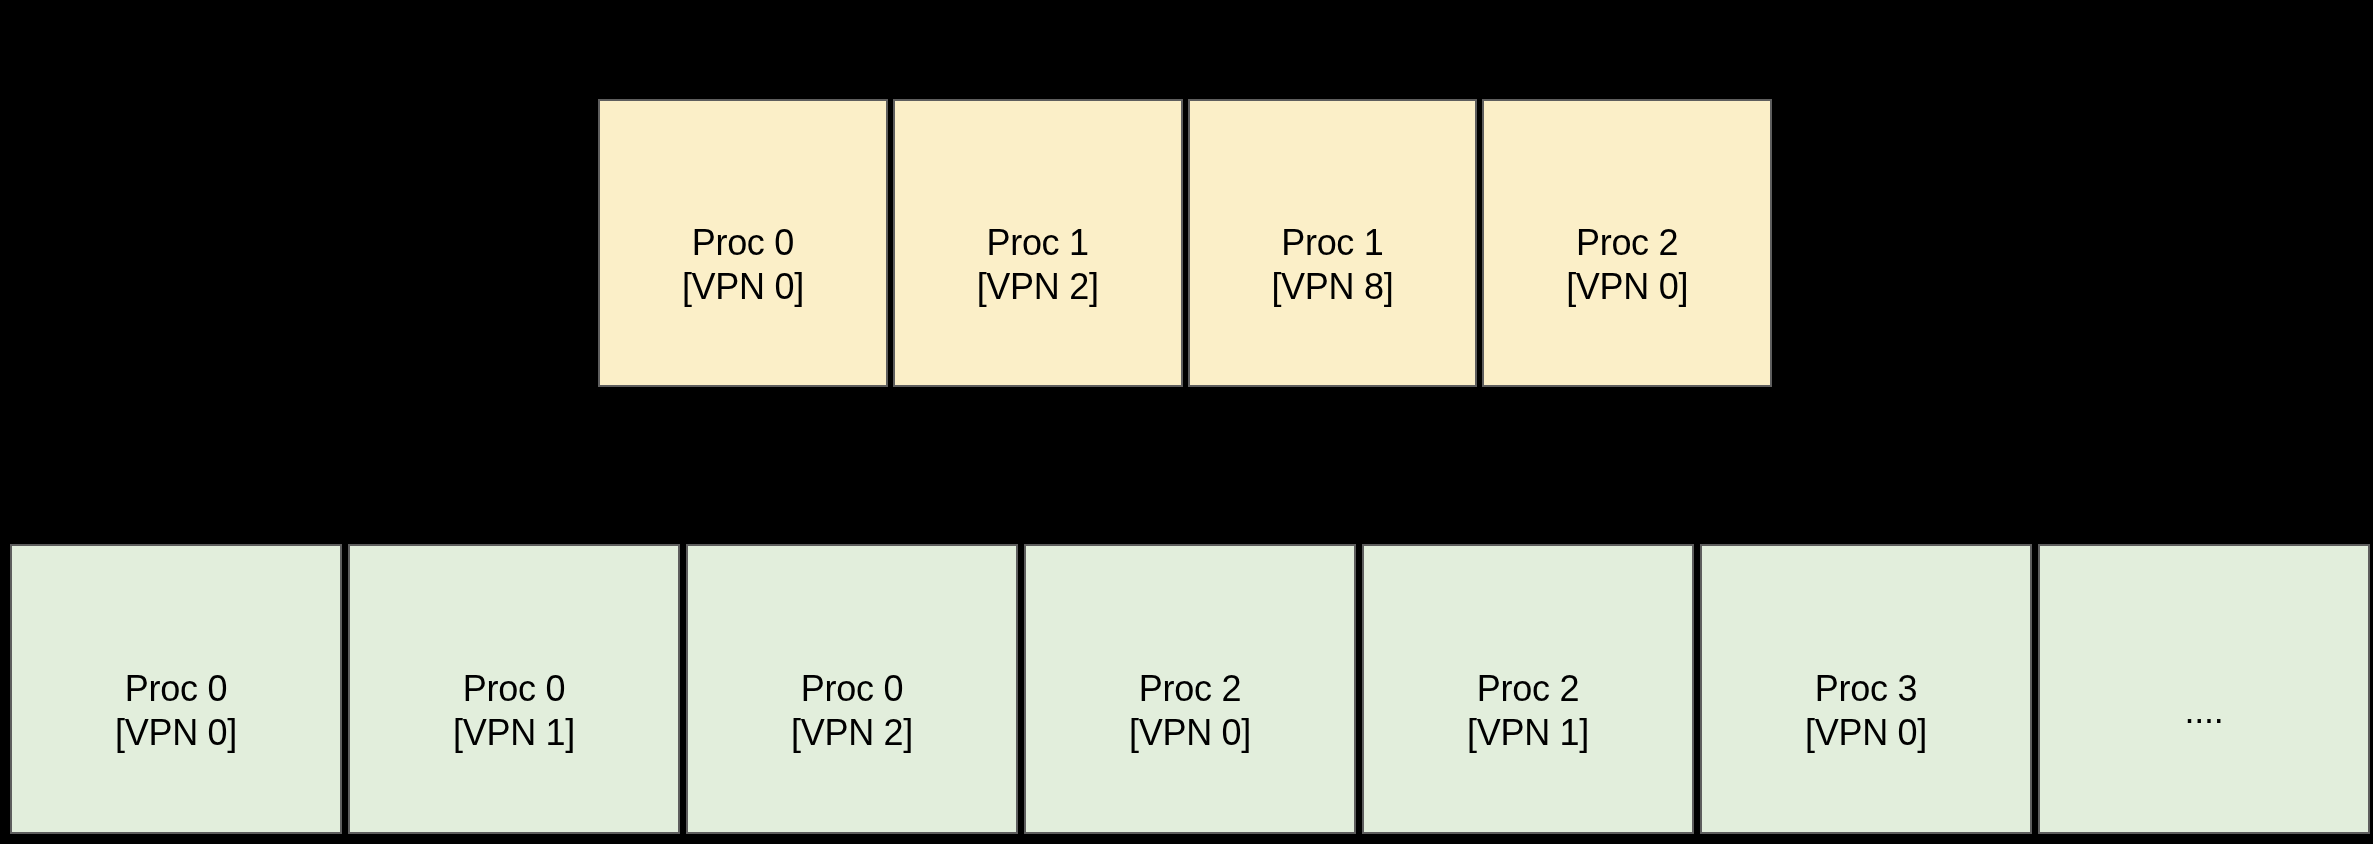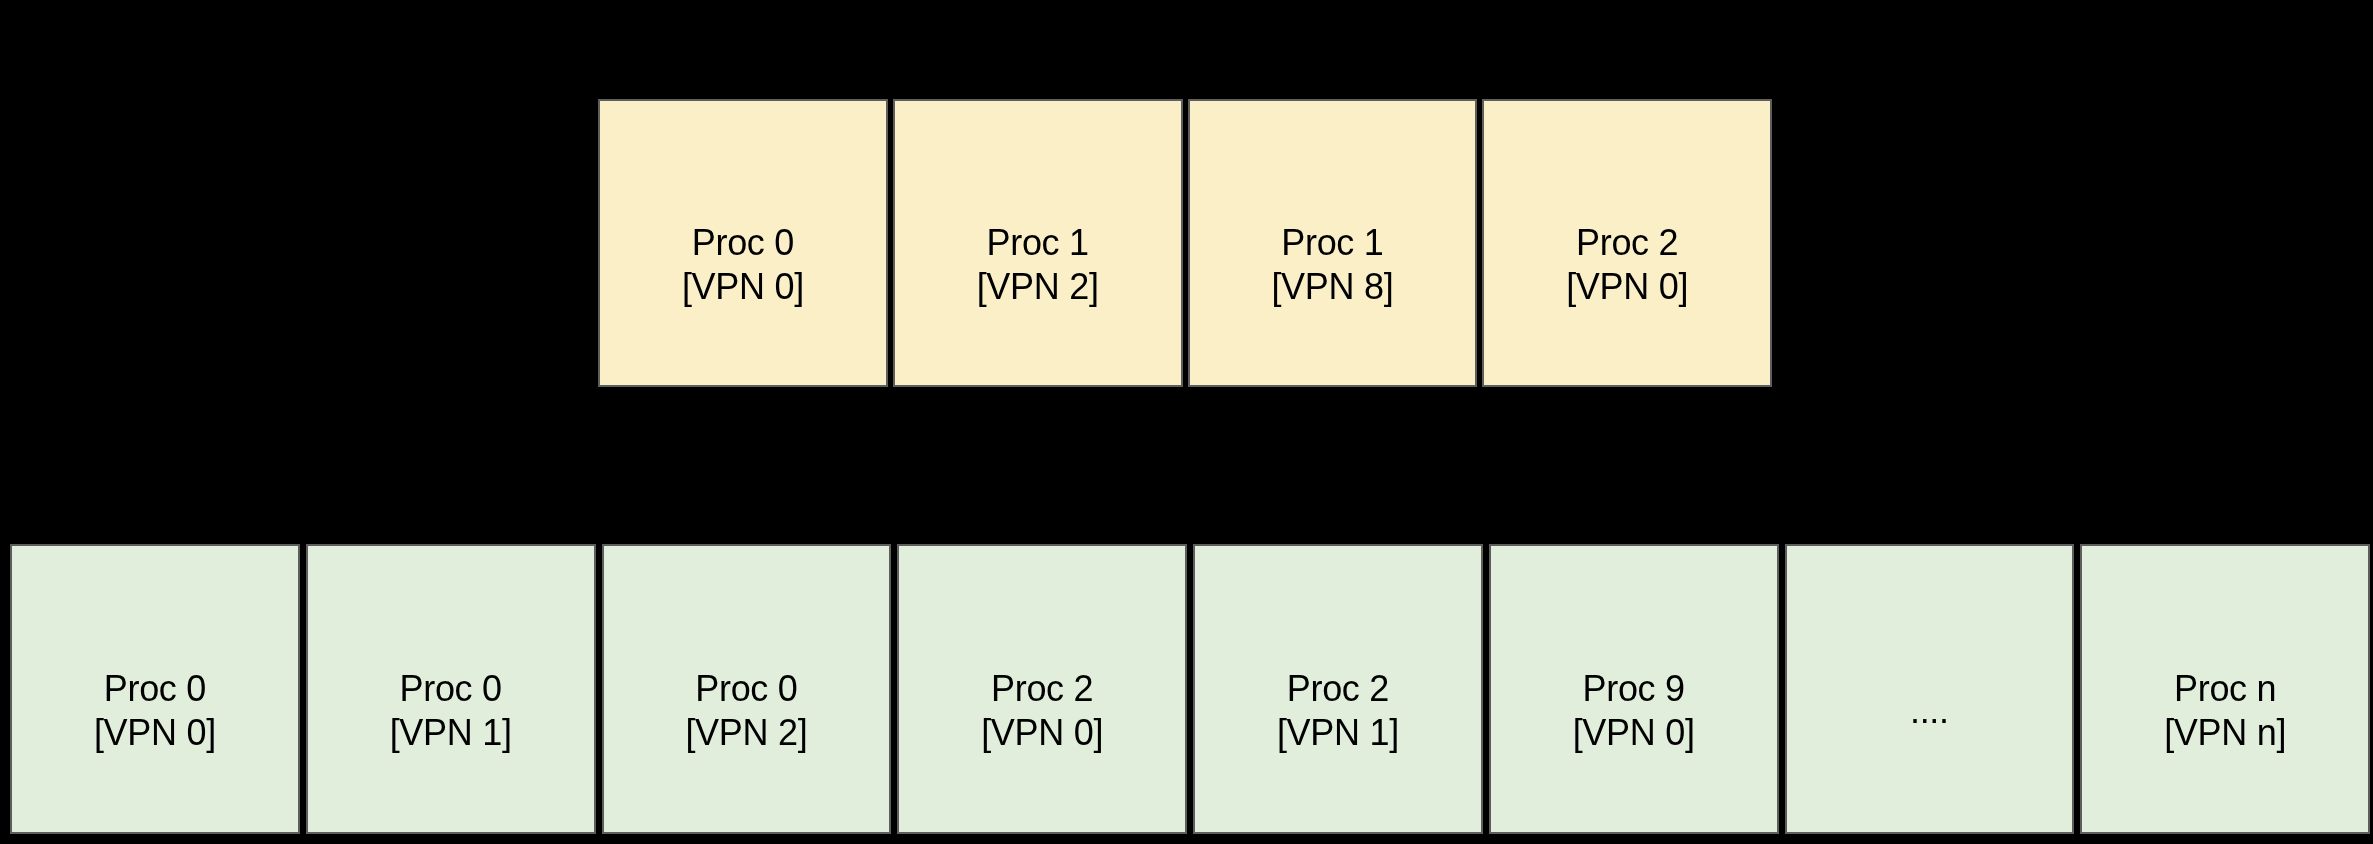--- a/index.html
+++ b/index.html
@@ -122,30 +122,24 @@
       </div>
     </div>
     <div class="box lower-box">
       <div class="label">
         <span>Proc 2</span>
         <span>[VPN 1]</span>
       </div>
     </div>
     <div class="box lower-box">
       <div class="label">
-        <span>Proc 9</span>
+        <span>Proc 3</span>
         <span>[VPN 0]</span>
       </div>
     </div>
     <div class="box lower-box">
       <div class="label">
         <span>....</span>
       </div>
     </div>
-    <div class="box lower-box">
-      <div class="label">
-        <span>Proc n</span>
-        <span>[VPN n]</span>
-      </div>
-    </div>
   </div>
 
 </div>
 
 </body></html>

